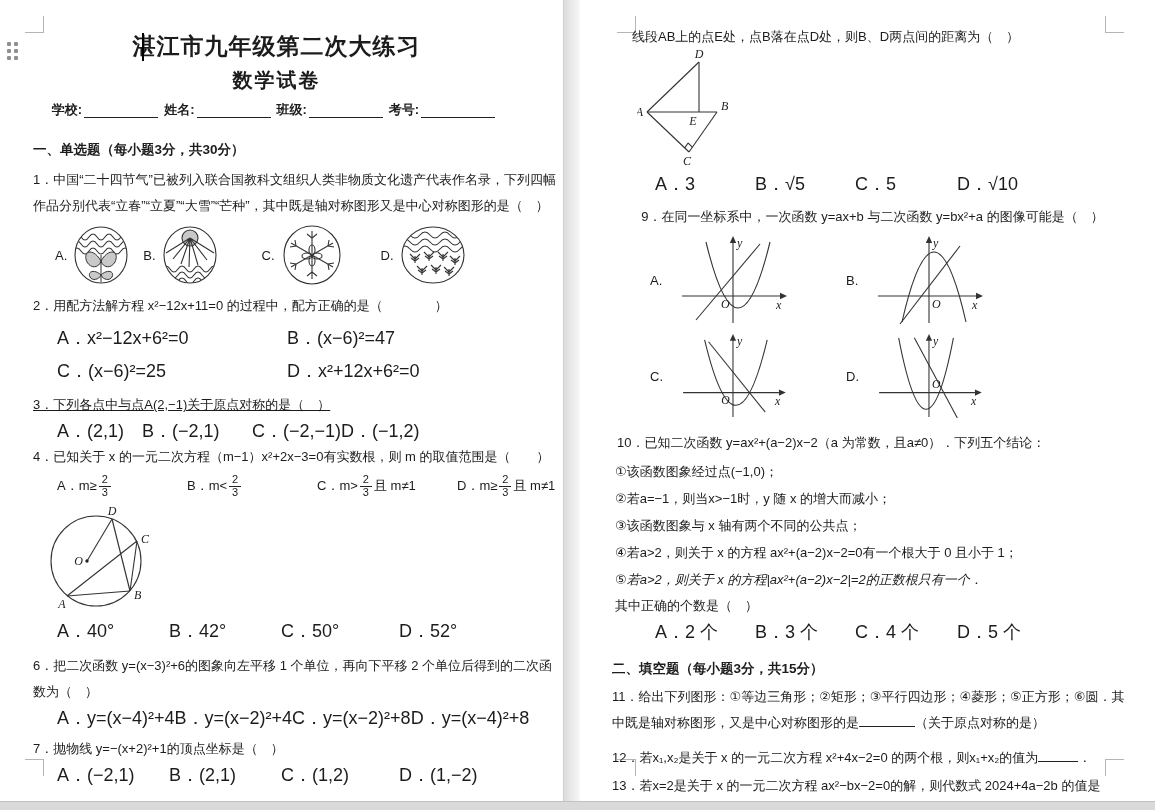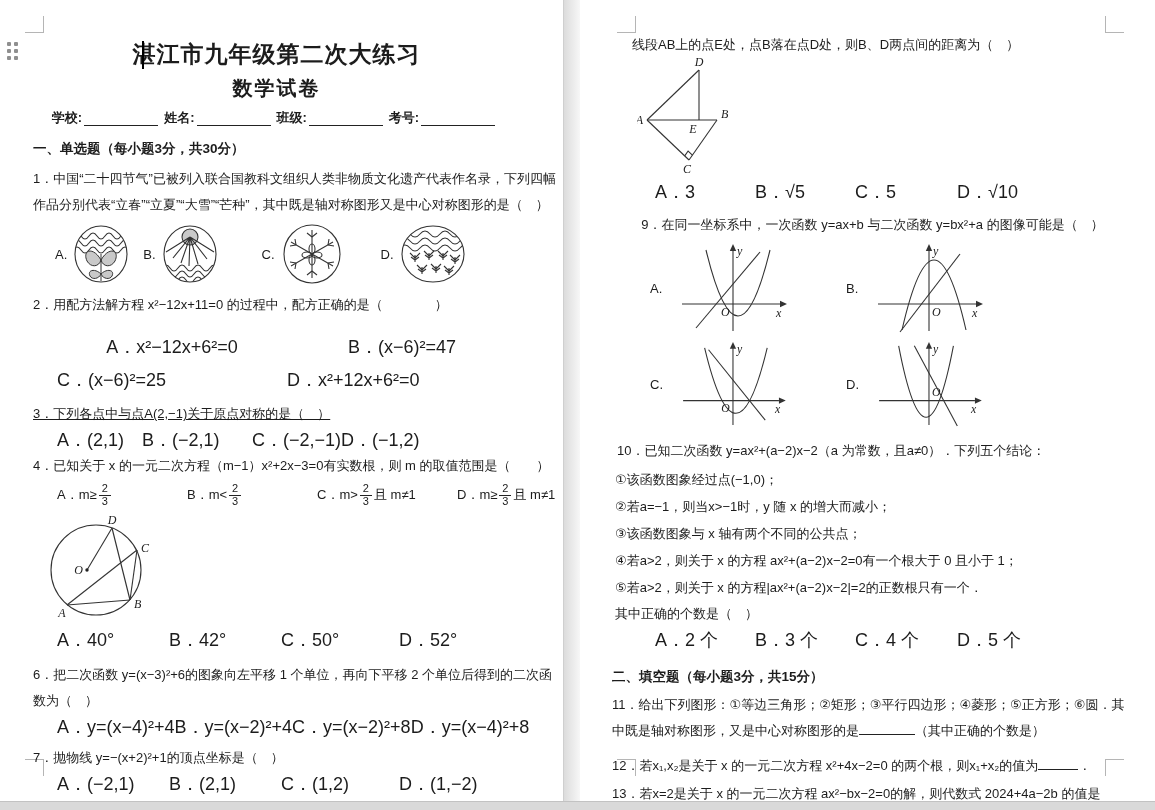--- a/index.html
+++ b/index.html
@@ -2,21 +2,21 @@
 <html><head>
 <meta charset="utf-8">
 <style>
   html,body{margin:0;padding:0;}
   body{
     width:1155px;height:810px;position:relative;overflow:hidden;
     background:#ffffff;
     font-family:"Liberation Sans","DejaVu Sans",sans-serif;
     color:#1c1c1c;
   }
-  .page{position:absolute;top:8px;height:676px;}
+  .page{position:absolute;top:0;height:676px;}
   .page1{left:33px;width:527px;}
   .page2{left:612px;width:516px;}
   .divider{position:absolute;left:563px;top:0;width:16px;height:801px;
     background:linear-gradient(to right,#dcdcdc,#f7f7f7);
     border-left:1px solid #cfcfcf;}
   .bottombar{position:absolute;left:0;top:801px;width:1155px;height:9px;
     background:#d9d9d9;border-top:1px solid #c2c2c2;}
   
   .crop{position:absolute;width:18px;height:16px;}
   .c-tl{border-right:1px solid #b5b5b5;border-bottom:1px solid #b5b5b5;}
@@ -29,21 +29,21 @@
   .drag-handle i{width:4px;height:4px;background:#8f8f8f;border-radius:1px;display:block;}
   .caret{position:absolute;left:109px;top:33px;width:2px;height:28px;background:#000;}
   
   .head{padding-top:31px;padding-right:40px;text-align:center;}
   .title{font-size:23px;font-weight:bold;line-height:30px;letter-spacing:1px;}
   .subtitle{font-size:20px;font-weight:bold;line-height:38px;letter-spacing:2px;}
   .fields{display:flex;justify-content:center;align-items:flex-end;font-size:13px;font-weight:bold;margin-top:2px;}
   .uline{display:inline-block;width:74px;border-bottom:1px solid #222;height:14px;margin:0 6px 1px 2px;}
   .p{margin:0;font-size:13px;line-height:26px;}
   .b{font-weight:bold;}
-  .sec{margin-top:9px;font-size:13.5px;}
+  .sec{margin-top:18px;font-size:13.5px;}
   .opts{display:flex;padding-left:24px;font-size:18px;line-height:26px;}
   .opts>span{flex:0 0 112px;white-space:nowrap;}
   .opts.wide>span{flex:0 0 230px;}
   .opts.tight>span{flex:0 0 96px;}
   .opts.p2{padding-left:43px;}
   .opts.p2>span{flex:0 0 100px;}
   .optfr{display:flex;align-items:center;padding-left:24px;font-size:13px;height:32px;}
   .optfr>span.opt{flex:0 0 130px;display:flex;align-items:center;white-space:nowrap;}
   .frac{display:inline-block;text-align:center;line-height:1.05;font-size:11px;margin:0 2px;vertical-align:middle;}
   .frac .num,.frac .den{display:block;padding:0 3px;}
@@ -181,21 +181,21 @@
             <use href="#spr" x="43" y="29"></use>
             <use href="#spr" x="55" y="33"></use>
           <use href="#spr" x="22" y="43"></use>
             <use href="#spr" x="36" y="42"></use>
             <use href="#spr" x="49" y="44"></use>
         </g>
       </svg>
     </div>
 
     <p class="p" style="margin-top:7px;">2．用配方法解方程 x²−12x+11=0 的过程中，配方正确的是（　　　　）</p>
-    <div class="opts wide" style="margin-top:16px;text-align:center;">
+    <div class="opts wide" style="margin-top:6px;">
       <span>A．x²−12x+6²=0</span>
       <span>B．(x−6)²=47</span>
     </div>
     <div class="opts wide" style="margin-top:7px;">
       <span>C．(x−6)²=25</span>
       <span>D．x²+12x+6²=0</span>
     </div>
 
     <p class="p" style="margin-top:8px;text-decoration:underline;">3．下列各点中与点A(2,−1)关于原点对称的是（　）</p>
     <div class="opts">
@@ -373,32 +373,32 @@
         <text x="100" y="75">x</text>
         <text x="60" y="57">O</text>
       </svg>
     </div>
 
     <p class="p" style="margin-top:10px;padding-left:5px;">10．已知二次函数 y=ax²+(a−2)x−2（a 为常数，且a≠0）．下列五个结论：</p>
     <p class="p" style="margin-top:2px;padding-left:3px;line-height:27px;">①该函数图象经过点(−1,0)；</p>
     <p class="p" style="padding-left:3px;line-height:27px;">②若a=−1，则当x&gt;−1时，y 随 x 的增大而减小；</p>
     <p class="p" style="padding-left:3px;line-height:27px;">③该函数图象与 x 轴有两个不同的公共点；</p>
     <p class="p" style="padding-left:3px;line-height:27px;">④若a&gt;2，则关于 x 的方程 ax²+(a−2)x−2=0有一个根大于 0 且小于 1；</p>
-    <p class="p" style="padding-left:3px;line-height:27px;">⑤若a&gt;2，则关于 x 的方程|ax²+(a−2)x−2|=2的正数根只有一个．</p>
+    <p class="p" style="padding-left:3px;line-height:27px;font-style:italic;">⑤若a&gt;2，则关于 x 的方程|ax²+(a−2)x−2|=2的正数根只有一个．</p>
     <p class="p" style="padding-left:3px;">其中正确的个数是（　）</p>
     <div class="opts p2">
       <span>A．2 个</span>
       <span>B．3 个</span>
       <span style="flex-basis:102px;">C．4 个</span>
       <span>D．5 个</span>
     </div>
 
     <p class="p b sec" style="margin-top:11px;">二、填空题（每小题3分，共15分）</p>
     <p class="p" style="margin-top:2px;">11．给出下列图形：①等边三角形；②矩形；③平行四边形；④菱形；⑤正方形；⑥圆．其</p>
-    <p class="p"><span>中既是轴对称图形，又是中心对称图形的是</span><span class="blank" style="width:56px;"></span><span>（其中正确的个数是）</span></p>
+    <p class="p"><span>中既是轴对称图形，又是中心对称图形的是</span><span class="blank" style="width:56px;"></span><span>（关于原点对称的是）</span></p>
 
     <p class="p" style="margin-top:8px;line-height:28px;"><span>12．若x₁,x₂是关于 x 的一元二次方程 x²+4x−2=0 的两个根，则x₁+x₂的值为</span><span class="blank" style="width:40px;"></span><span>．</span></p>
 
     <p class="p" style="line-height:28px;"><span>13．若x=2是关于 x 的一元二次方程 ax²−bx−2=0的解，则代数式 2024+4a−2b 的值是</span></p>
 
   </div>
 
   <div class="bottombar"></div>
 </div>
 

